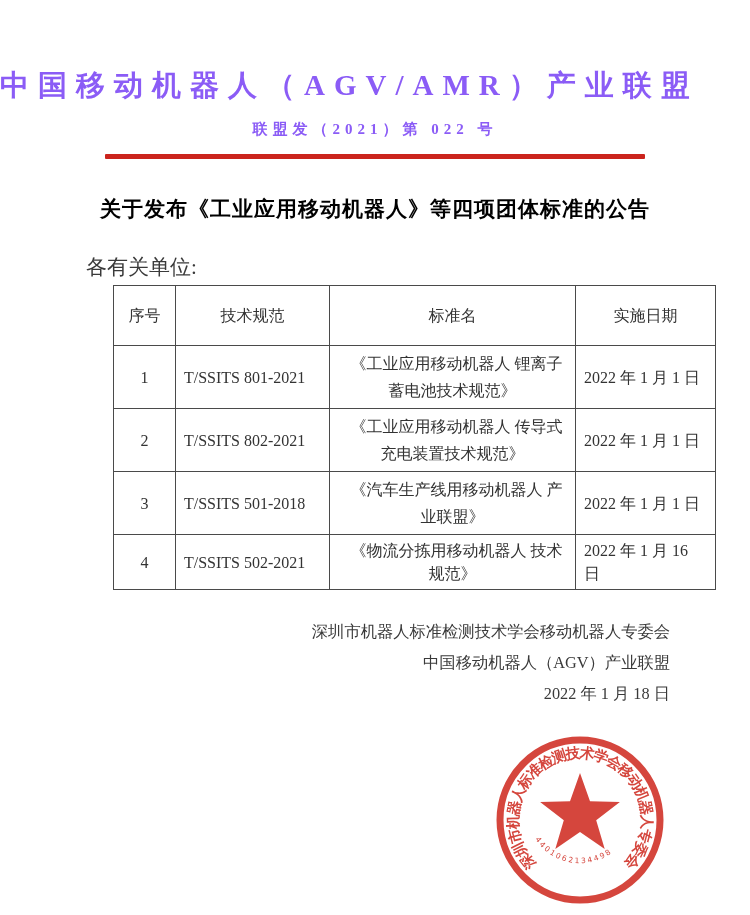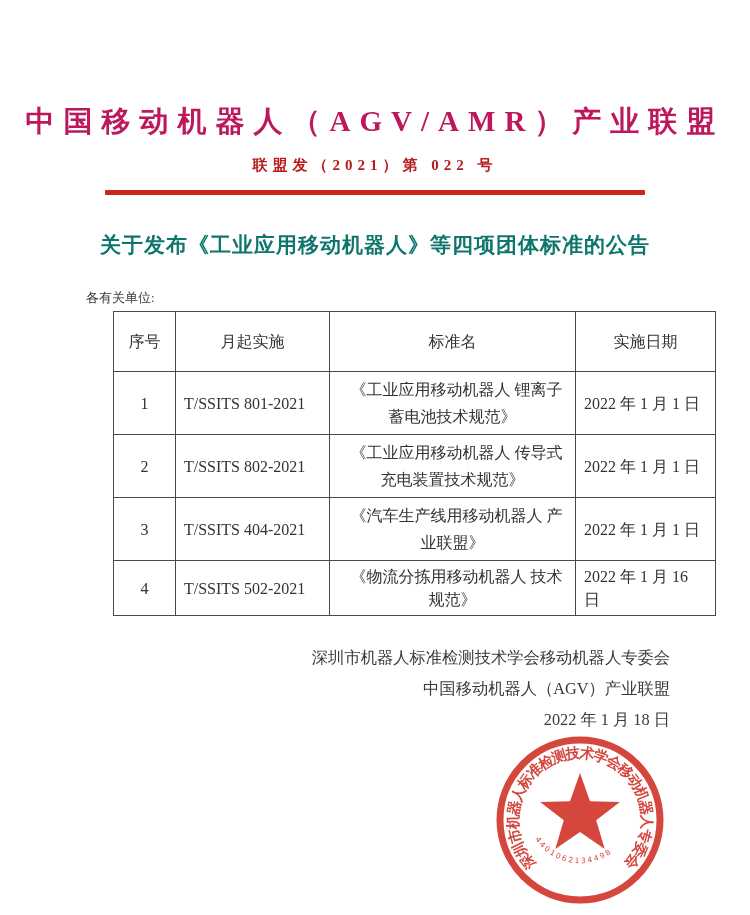--- a/index.html
+++ b/index.html
@@ -6,54 +6,54 @@
   .page{
     position:relative;
     width:750px;height:915px;
     margin:0 auto;
     background:#ffffff;
     overflow:hidden;
     font-family:"Liberation Serif","DejaVu Serif",serif;
     color:#3a3a3a;
   }
   .org-header{
-    margin:102px 0 0 0;
-    text-align:center;
+    margin:66px 0 0 0;
+    text-align:left;
     font-size:29px;
     font-weight:bold;
     letter-spacing:9px;
-    color:#be185d;
+    color:#8b5cf6;
     white-space:nowrap;
   }
   .doc-number{
     margin-top:14px;
     text-align:center;
     font-size:15px;
     font-weight:bold;
     letter-spacing:5px;
-    color:#b91c1c;
+    color:#8b5cf6;
   }
   .red-rule{
     width:540px;
     height:5px;
     margin:15px auto 0 auto;
     background:#cb241d;
     border-radius:1px;
   }
   .doc-title{
     margin-top:36px;
     text-align:center;
     font-size:21px;
     font-weight:bold;
-    color:#0f766e;
+    color:#000000;
     letter-spacing:1px;
   }
   .salutation{
     margin:30px 86px 0 86px;
-    font-size:13px;
+    font-size:21px;
   }
   .body-par{
     margin:6px 86px 0 86px;
     font-size:16.3px;
     line-height:34px;
     text-align:justify;
     text-indent:2em;
     letter-spacing:0.5px;
   }
   table.std-table{
@@ -113,39 +113,39 @@
 
   <div class="doc-title">关于发布《工业应用移动机器人》等四项团体标准的公告</div>
 
   <div class="salutation">各有关单位:</div>
 
 
   <table class="std-table">
     <tbody>
         <tr class="hdr">
       <th class="col-no">序号</th>
-      <th class="col-code">月起实施</th>
+      <th class="col-code">技术规范</th>
       <th class="col-name">标准名</th>
       <th class="col-date">实施日期</th>
     </tr>
     <tr class="r1">
       <td class="col-no">1</td>
       <td class="col-code">T/SSITS 801-2021</td>
       <td class="col-name">《工业应用移动机器人 锂离子蓄电池技术规范》</td>
       <td class="col-date">2022 年 1 月 1 日</td>
     </tr>
     <tr class="r2">
       <td class="col-no">2</td>
       <td class="col-code">T/SSITS 802-2021</td>
       <td class="col-name">《工业应用移动机器人 传导式充电装置技术规范》</td>
       <td class="col-date">2022 年 1 月 1 日</td>
     </tr>
     <tr class="r3">
       <td class="col-no">3</td>
-      <td class="col-code">T/SSITS 404-2021</td>
+      <td class="col-code">T/SSITS 501-2018</td>
       <td class="col-name">《汽车生产线用移动机器人 产业联盟》</td>
       <td class="col-date">2022 年 1 月 1 日</td>
     </tr>
     <tr class="r4">
       <td class="col-no">4</td>
       <td class="col-code">T/SSITS 502-2021</td>
       <td class="col-name">《物流分拣用移动机器人 技术规范》</td>
       <td class="col-date">2022 年 1 月 16 日</td>
     </tr>
   </tbody>

